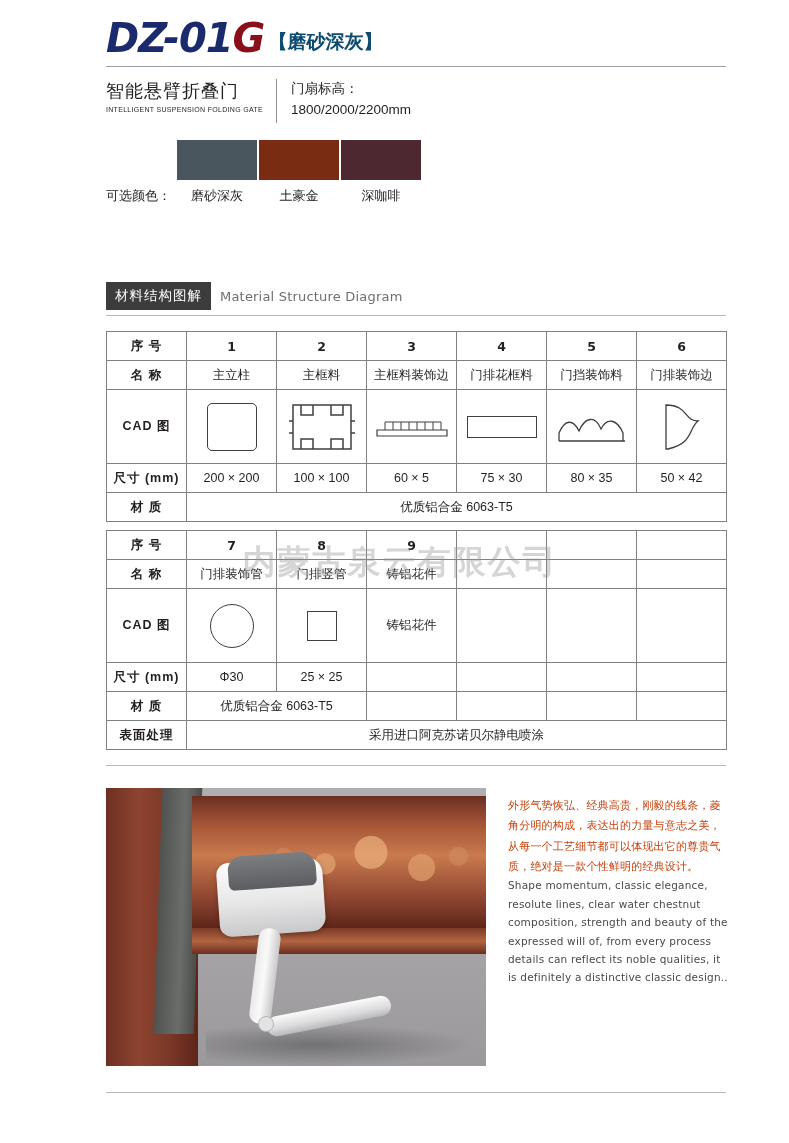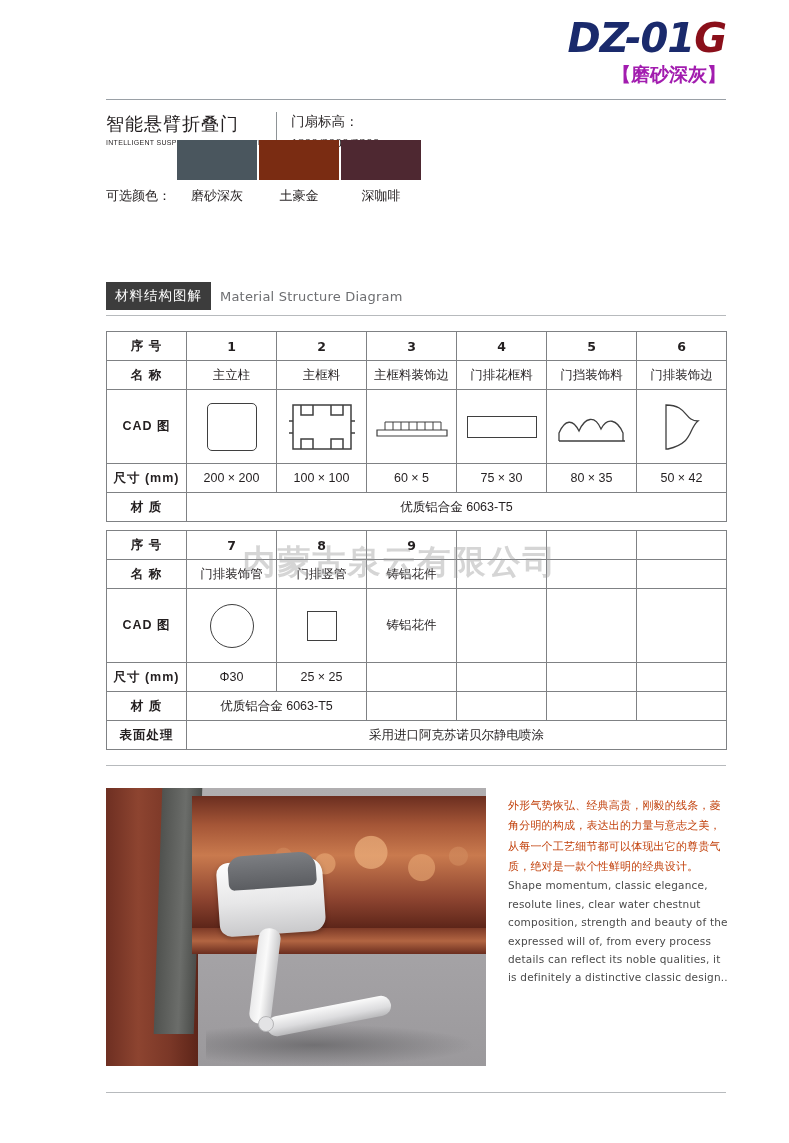--- a/index.html
+++ b/index.html
@@ -17,35 +17,34 @@
 
   
   .header {
     position: absolute;
     left: 106px; top: 18px; width: 620px;
   }
   .title-row {
     display: flex;
     align-items: flex-end;
     gap: 4px;
-    flex-direction: column;
   }
   .model {
     font-family: "DejaVu Sans", sans-serif;
     font-weight: bold;
     font-style: italic;
     font-size: 40px;
     letter-spacing: -1px;
     color: #1a2a6c;
     line-height: 1;
   }
   .model .g { color: #8a0f1a; }
   .color-name {
     font-size: 19px;
-    color: #a21caf;
+    color: #0c4a6e;
     font-weight: bold;
     padding-bottom: 3px;
   }
   .rule {
     width: 620px; height: 1px;
     background: #9aa0a6;
     margin-top: 8px;
   }
 
   .sub-row {
@@ -71,21 +70,20 @@
   .sub-divider {
     width: 1px;
     height: 44px;
     background: #8e9396;
     margin: 0 14px 0 0;
   }
   .sub-right {
     font-size: 13.5px;
     line-height: 1.55;
     color: #231f20;
-    font-family: Liberation Serif, serif;
   }
 
   
   .swatch-block {
     position: absolute;
     left: 106px; top: 140px;
     display: flex;
     align-items: flex-end;
   }
   .swatch-label {

